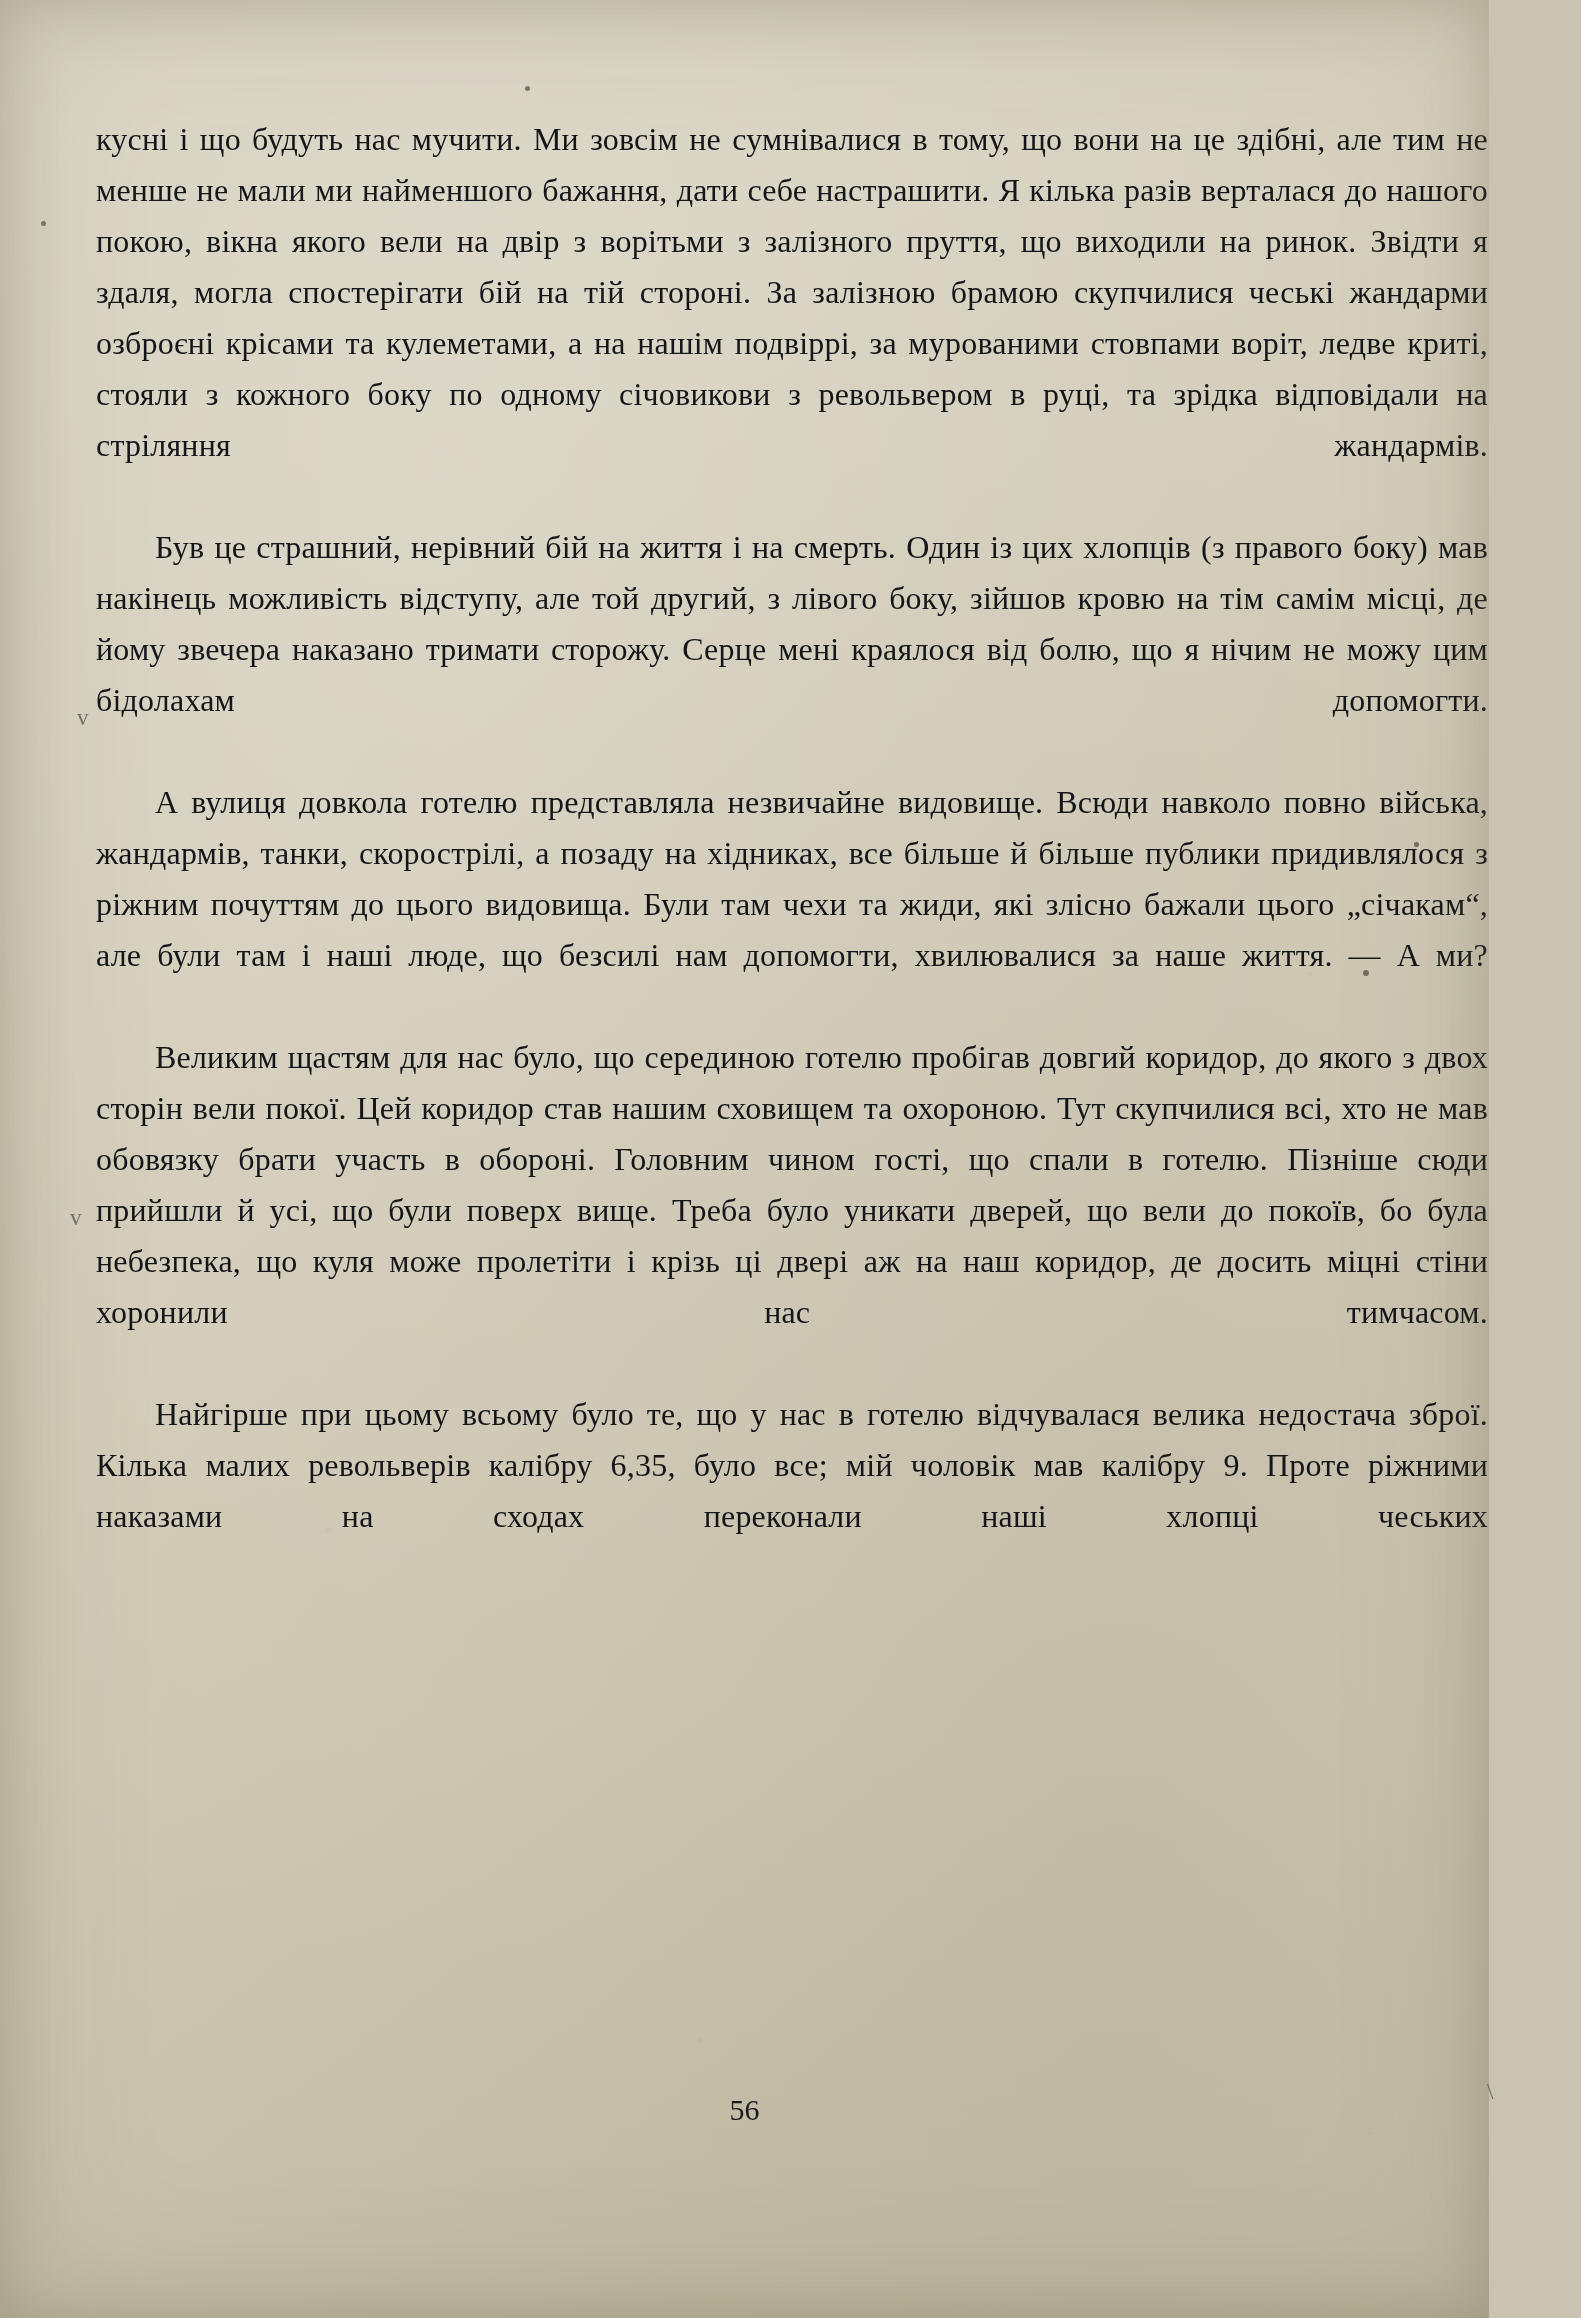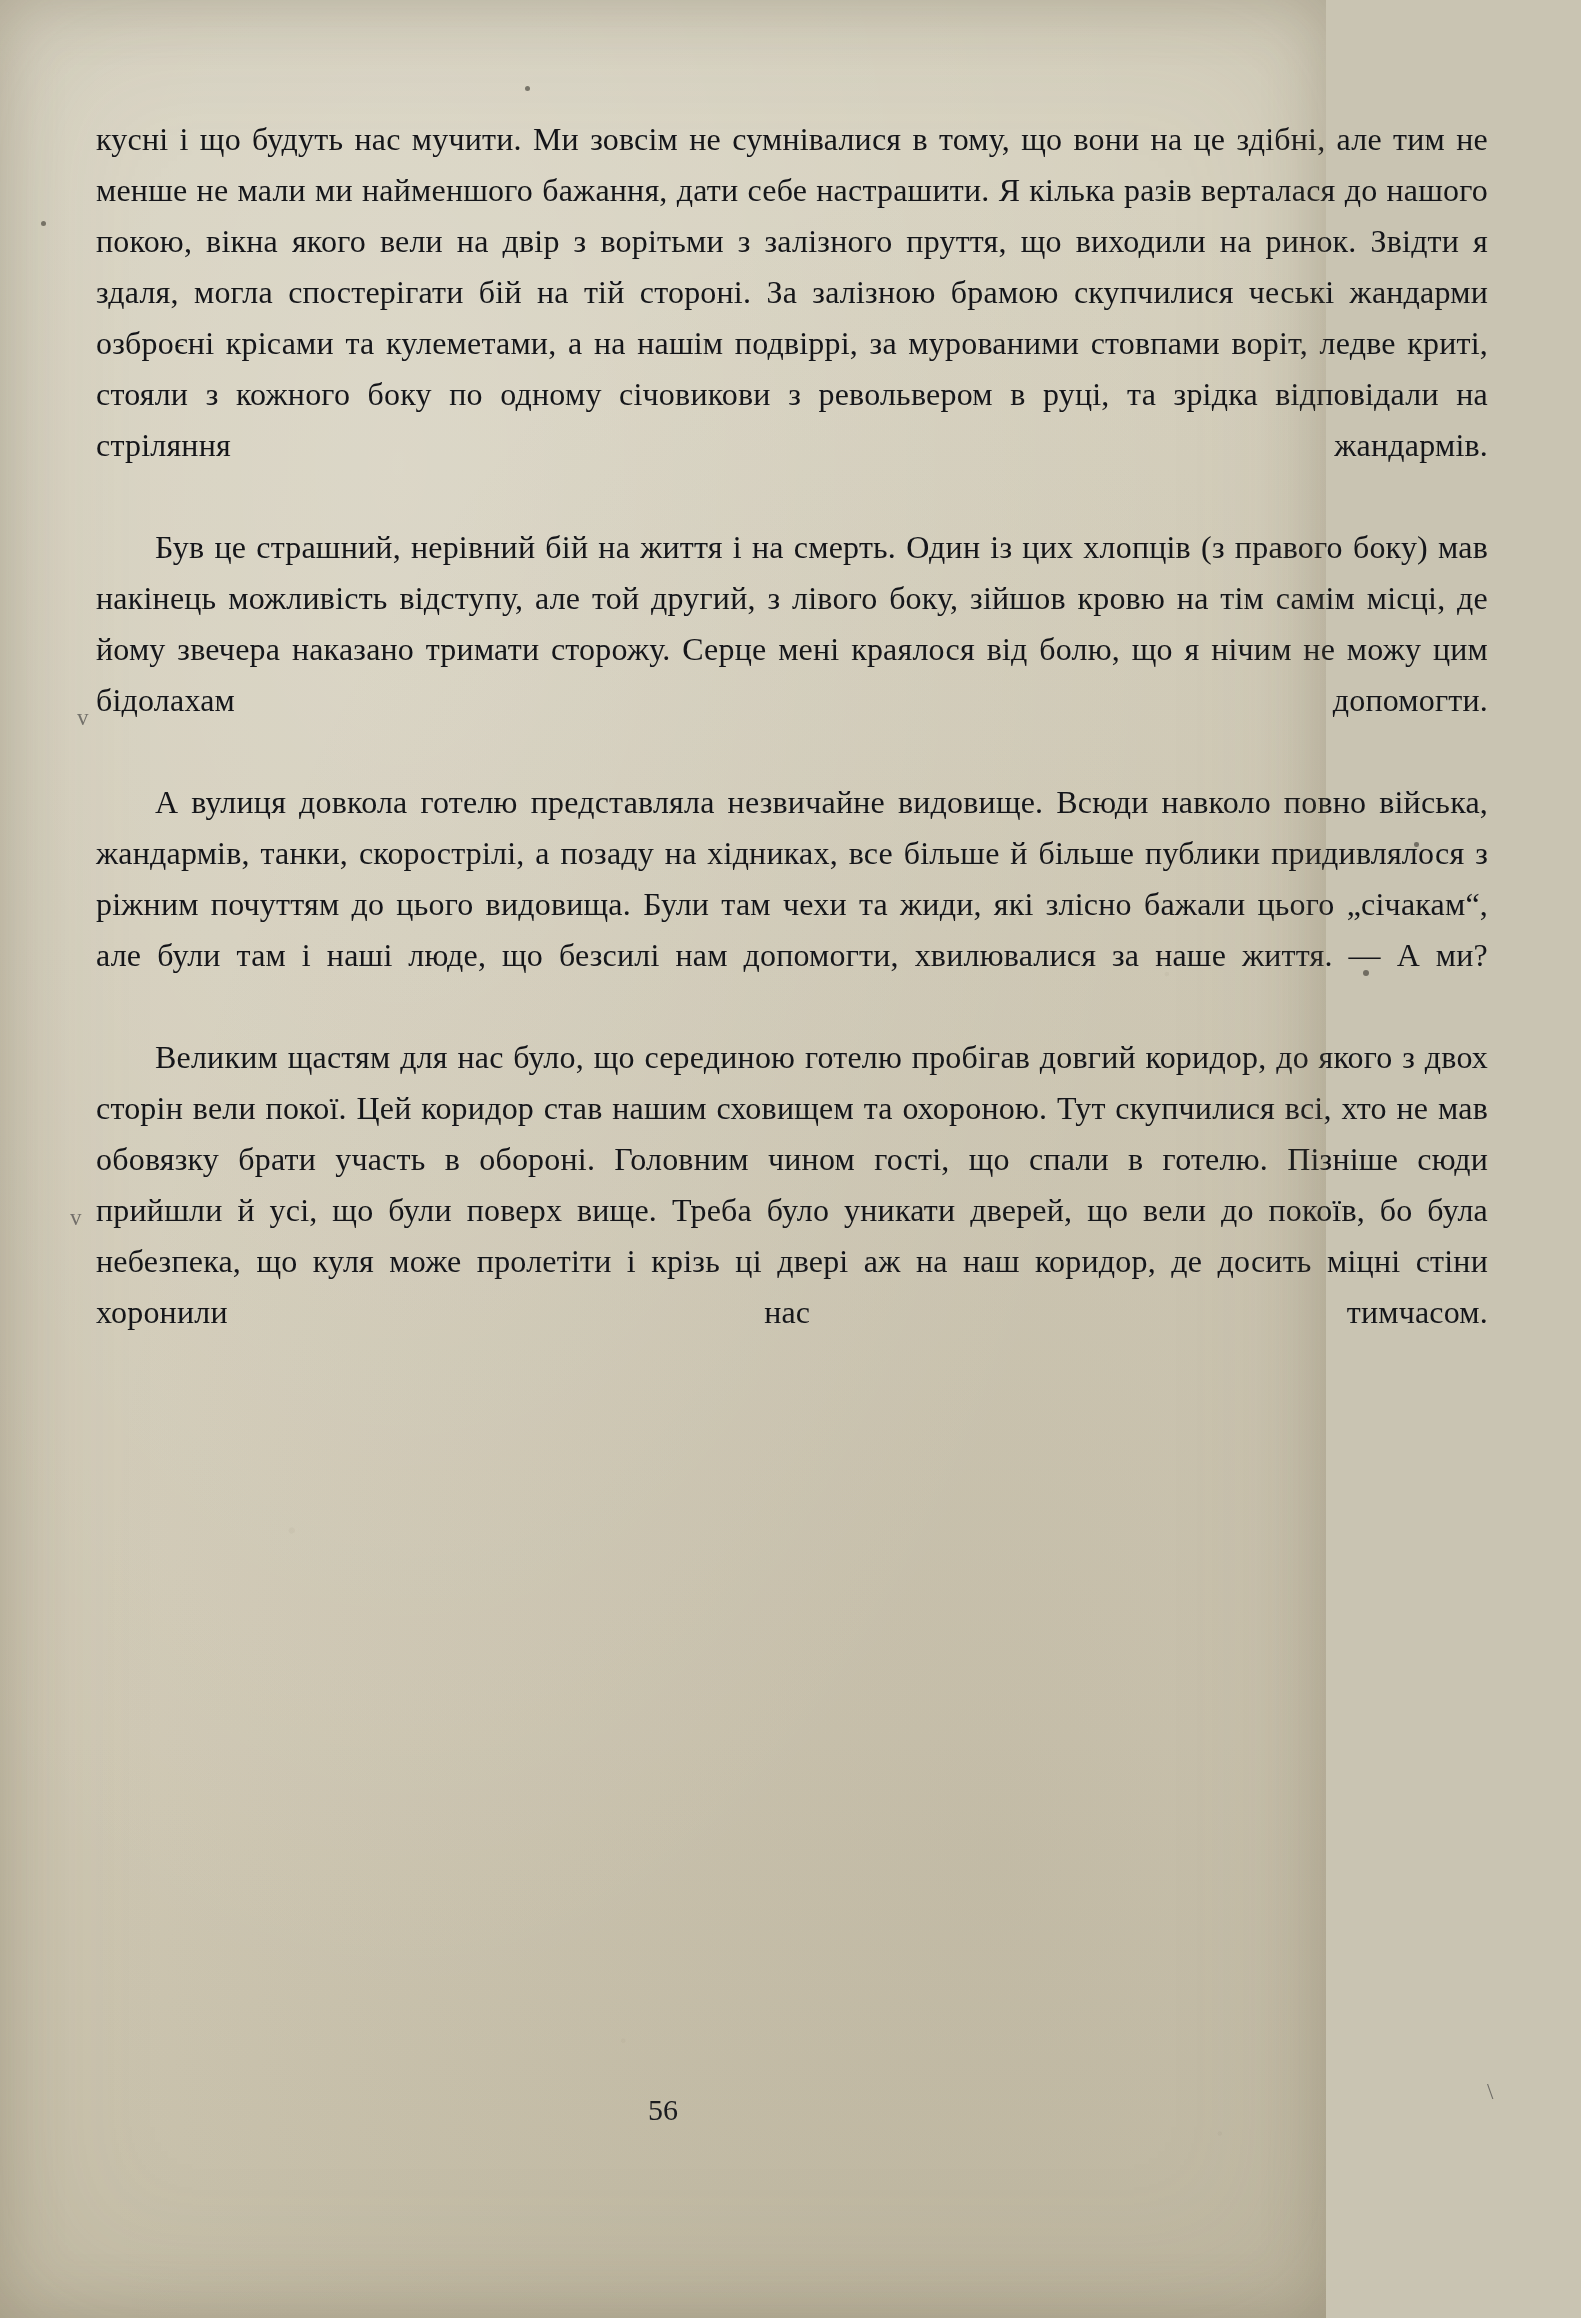--- a/index.html
+++ b/index.html
@@ -8,21 +8,21 @@
     background: #c9c4b2;
   }
   body {
     width: 1581px;
     height: 2319px;
     overflow: hidden;
     font-family: "Liberation Serif", serif;
   }
   .page {
     position: relative;
-    width: 1326px;
+    width: 1489px;
     height: 2319px;
     background:
       radial-gradient(ellipse at 30% 20%, rgba(255,255,255,0.16), rgba(255,255,255,0) 60%),
       radial-gradient(ellipse at 75% 80%, rgba(120,110,85,0.13), rgba(255,255,255,0) 65%),
       linear-gradient(180deg, #d7d2c0 0%, #d3cdba 40%, #cfc8b4 75%, #c6bfa9 100%);
     box-sizing: border-box;
   }
   
   .grain {
     position: absolute;
@@ -101,20 +101,21 @@
 
 <div class="page">
 
   <div class="grain"></div>
 
   <div class="text-block">
     <p class="">кусні і що будуть нас мучити. Ми зовсім не сумнівалися в тому, що вони на це здібні, але тим не менше не мали ми найменшого бажання, дати себе настрашити. Я кілька разів верталася до нашого покою, вікна якого вели на двір з ворітьми з залізного пруття, що виходили на ринок. Звідти я здаля, могла спостерігати бій на тій стороні. За залізною брамою скупчилися чеські жандарми озброєні крісами та кулеметами, а на нашім подвіррі, за мурованими стовпами воріт, ледве криті, стояли з кожного боку по одному січовикови з револьвером в руці, та зрідка відповідали на стріляння жандармів.</p>
     <p class="indent">Був це страшний, нерівний бій на життя і на смерть. Один із цих хлопців (з правого боку) мав накінець можливість відступу, але той другий, з лівого боку, зійшов кровю на тім самім місці, де йому звечера наказано тримати сторожу. Серце мені краялося від болю, що я нічим не можу цим бідолахам допомогти.</p>
     <p class="indent">А вулиця довкола готелю представляла незвичайне видовище. Всюди навколо повно війська, жандармів, танки, скорострілі, а позаду на хідниках, все більше й більше публики придивлялося з ріжним почуттям до цього видовища. Були там чехи та жиди, які злісно бажали цього „січакам“, але були там і наші люде, що безсилі нам допомогти, хвилювалися за наше життя. — А ми?</p>
     <p class="indent">Великим щастям для нас було, що серединою готелю пробігав довгий коридор, до якого з двох сторін вели покої. Цей коридор став нашим сховищем та охороною.  Тут скупчилися всі, хто не мав обовязку брати участь в обороні. Головним чином гості, що спали в готелю. Пізніше сюди прийшли й усі, що були поверх вище. Треба було уникати дверей, що вели до покоїв, бо була небезпека, що куля може пролетіти і крізь ці двері аж на наш коридор, де досить міцні стіни хоронили нас тимчасом.</p>
+    <p class="indent">Найгірше при цьому всьому було те, що у нас в готелю відчувалася велика недостача зброї. Кілька малих револьверів калібру 6,35, було все; мій чоловік мав калібру 9. Проте ріжними наказами на сходах переконали наші хлопці чеських</p>
   </div>
 
   <div class="folio">56</div>
 
   <span class="mark" style="left:77px; top:705px;">v</span>
   <span class="mark" style="left:70px; top:1205px;">v</span>
   <span class="speck" style="left:525px; top:86px; width:5.4px; height:5.4px;"></span>
   <span class="speck" style="left:1414px; top:842px; width:4.5px; height:4.5px;"></span>
   <span class="speck" style="left:1363px; top:970px; width:6.2px; height:6.2px;"></span>
   <span class="speck" style="left:41px; top:221px; width:5.4px; height:5.4px;"></span>

